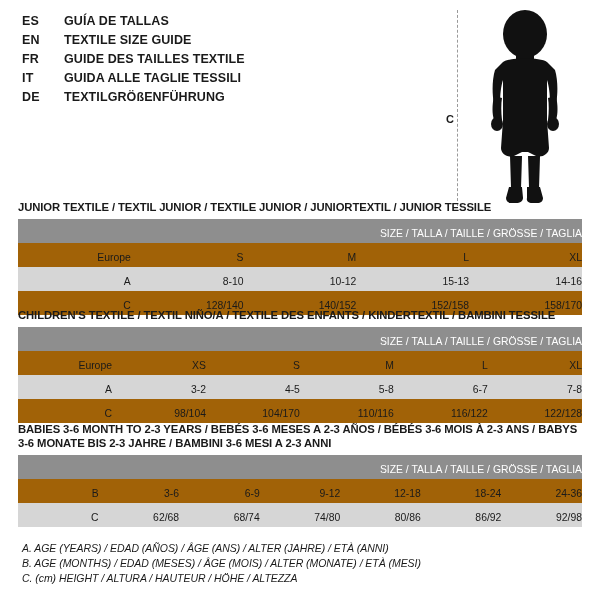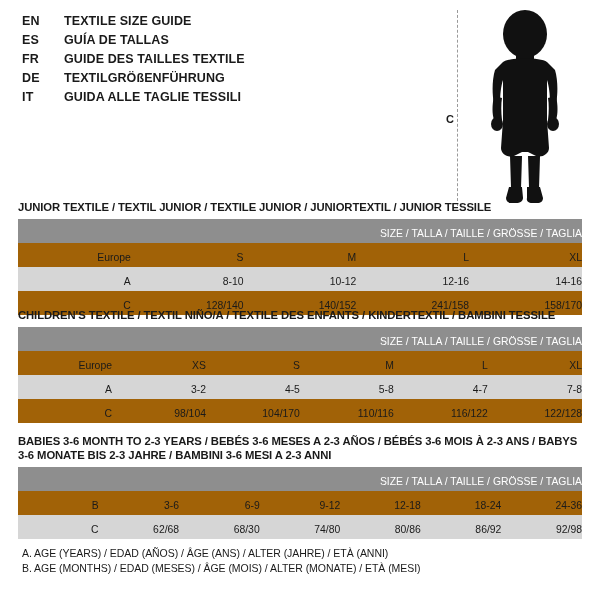--- a/index.html
+++ b/index.html
@@ -115,54 +115,55 @@
     background: #a16207;
   }
   .rowlabel {
     width: 92px;
   }
 
   
   .legend {
     position: absolute;
     left: 22px;
-    bottom: 24px;
+    bottom: 14px;
     width: 500px;
+    font-style: italic;
   }
   .legend-line {
     font-size: 10.5px;
     line-height: 15px;
     letter-spacing: -0.05px;
   }
 </style>
 </head>
 <body>
 
 <div class="page">
 
   <div class="lang-block">
     <div class="lang-row">
+      <span class="lang-code">ES</span>
+      <span class="lang-text">GUÍA DE TALLAS</span>
+    </div>
+    <div class="lang-row">
       <span class="lang-code">EN</span>
       <span class="lang-text">TEXTILE SIZE GUIDE</span>
     </div>
     <div class="lang-row">
-      <span class="lang-code">ES</span>
-      <span class="lang-text">GUÍA DE TALLAS</span>
-    </div>
-    <div class="lang-row">
       <span class="lang-code">FR</span>
       <span class="lang-text">GUIDE DES TAILLES TEXTILE</span>
     </div>
     <div class="lang-row">
+      <span class="lang-code">IT</span>
+      <span class="lang-text">GUIDA ALLE TAGLIE TESSILI</span>
+    </div>
+    <div class="lang-row">
       <span class="lang-code">DE</span>
       <span class="lang-text">TEXTILGRÖßENFÜHRUNG</span>
-    </div>
-    <div class="lang-row">
-      <span class="lang-code">IT</span>
-      <span class="lang-text">GUIDA ALLE TAGLIE TESSILI</span>
     </div>
   </div>
 
   <div class="figure-area">
     <div class="dash-line"></div>
     <div class="c-label">C</div>
     <svg class="figure-svg" width="110" height="200" viewBox="0 0 110 200">
       <g fill="#111111">
 
         <ellipse cx="55" cy="26" rx="22" ry="24"></ellipse>
@@ -203,28 +204,28 @@
         <td class="rowlabel">Europe</td>
         <td>S</td>
         <td>M</td>
         <td>L</td>
         <td>XL</td>
       </tr>
       <tr class="shade">
         <td class="rowlabel">A</td>
         <td>8-10</td>
         <td>10-12</td>
-        <td>12-16</td>
+        <td>15-13</td>
         <td>14-16</td>
       </tr>
       <tr class="plain">
         <td class="rowlabel">C</td>
         <td>128/140</td>
         <td>140/152</td>
-        <td>241/158</td>
+        <td>152/158</td>
         <td>158/170</td>
       </tr>
     </tbody>
       </table>
   </div>
 
   <div class="section" style="top: 308px;">
     <div class="section-title">CHILDREN'S TEXTILE / TEXTIL NIÑO/A / TEXTILE DES ENFANTS / KINDERTEXTIL / BAMBINI TESSILE</div>
     <table class="size-table">
       <tbody>
@@ -237,62 +238,63 @@
         <td>S</td>
         <td>M</td>
         <td>L</td>
         <td>XL</td>
       </tr>
       <tr class="shade">
         <td class="rowlabel">A</td>
         <td>3-2</td>
         <td>4-5</td>
         <td>5-8</td>
-        <td>4-7</td>
+        <td>6-7</td>
         <td>7-8</td>
       </tr>
       <tr class="plain">
         <td class="rowlabel">C</td>
         <td>98/104</td>
         <td>104/170</td>
         <td>110/116</td>
         <td>116/122</td>
         <td>122/128</td>
       </tr>
     </tbody>
       </table>
   </div>
 
-  <div class="section" style="top: 422px; margin-top: 12px;">
+  <div class="section" style="top: 422px;">
     <div class="section-title">BABIES 3-6 MONTH TO 2-3 YEARS / BEBÉS 3-6 MESES A 2-3 AÑOS / BÉBÉS 3-6 MOIS À 2-3 ANS / BABYS 3-6 MONATE BIS 2-3 JAHRE / BAMBINI 3-6 MESI A 2-3 ANNI</div>
     <table class="size-table">
       <tbody>
           <tr class="hdr-row">
         <td class="rowlabel" colspan="7">SIZE / TALLA / TAILLE / GRÖSSE / TAGLIA</td>
       </tr>
       <tr class="plain">
         <td class="rowlabel">B</td>
         <td>3-6</td>
         <td>6-9</td>
         <td>9-12</td>
         <td>12-18</td>
         <td>18-24</td>
         <td>24-36</td>
       </tr>
       <tr class="shade">
         <td class="rowlabel">C</td>
         <td>62/68</td>
-        <td>68/30</td>
+        <td>68/74</td>
         <td>74/80</td>
         <td>80/86</td>
         <td>86/92</td>
         <td>92/98</td>
       </tr>
     </tbody>
       </table>
   </div>
 
   <div class="legend">
     <div class="legend-line">A. AGE (YEARS) / EDAD (AÑOS) / ÂGE (ANS) / ALTER (JAHRE) / ETÀ (ANNI)</div>
     <div class="legend-line">B. AGE (MONTHS) / EDAD (MESES) / ÂGE (MOIS) / ALTER (MONATE) / ETÀ (MESI)</div>
+    <div class="legend-line">C. (cm) HEIGHT / ALTURA / HAUTEUR / HÖHE / ALTEZZA</div>
   </div>
 
 </div>
 
 </body></html>

